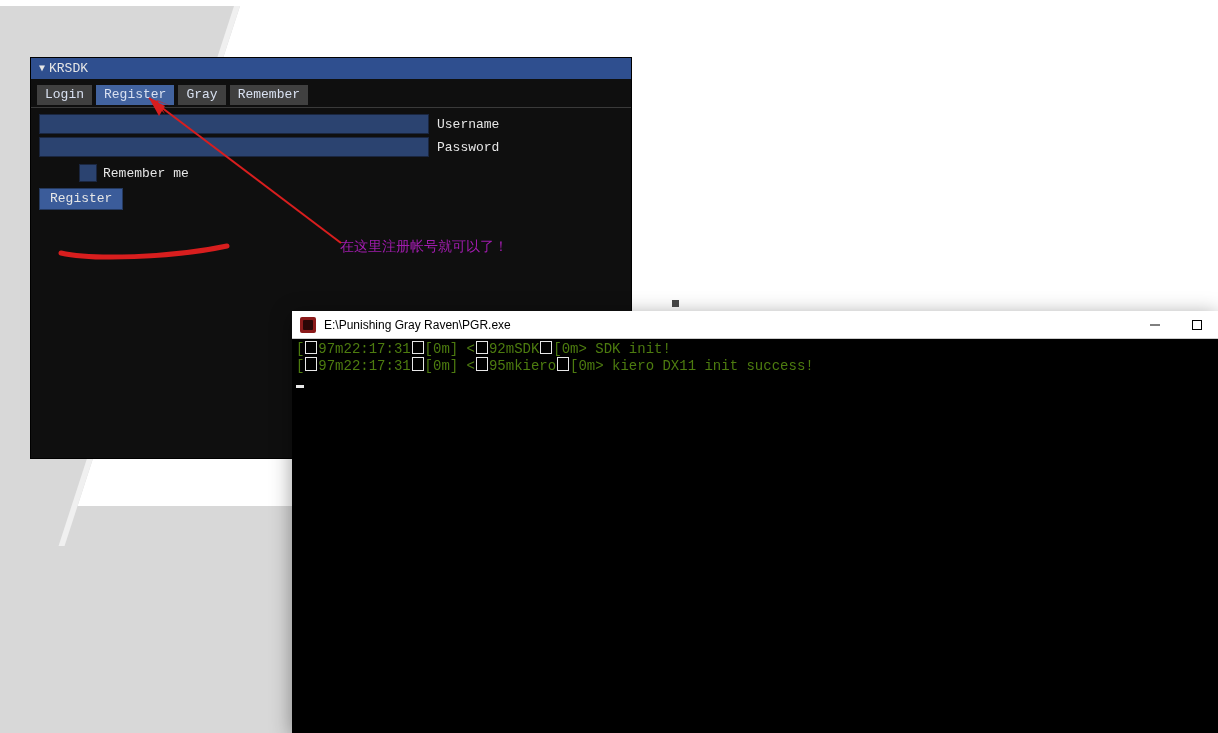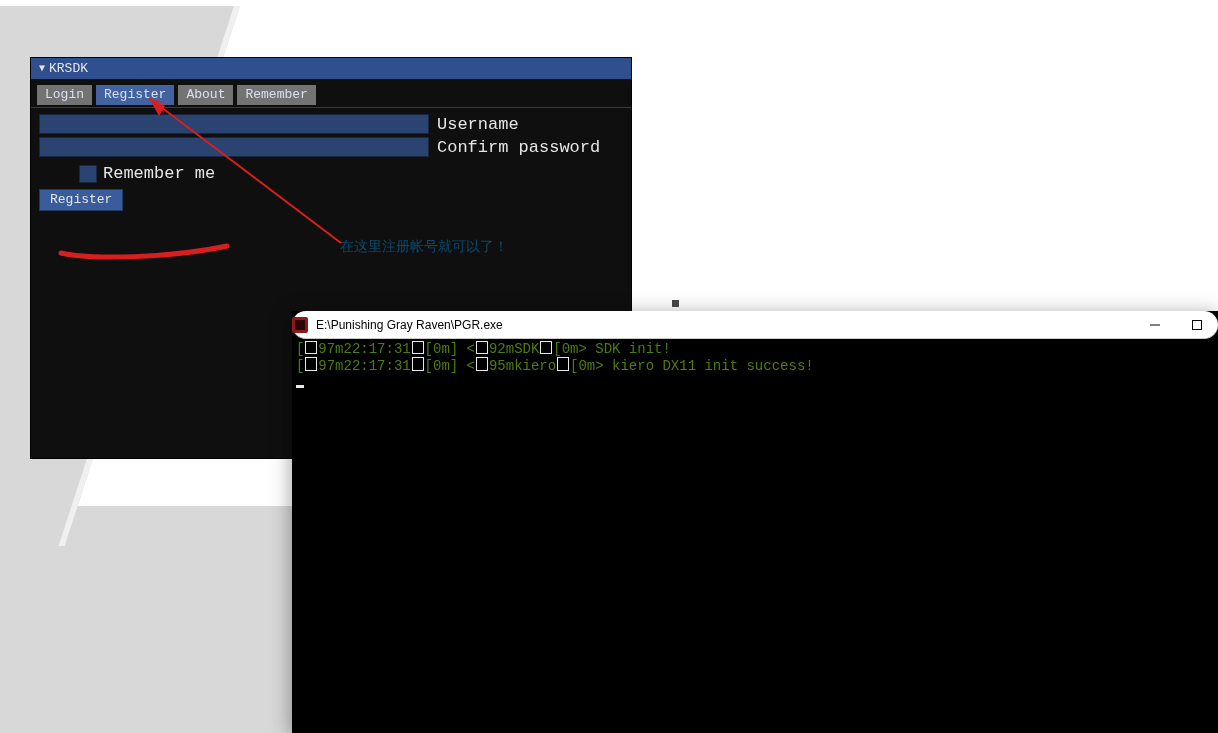--- a/index.html
+++ b/index.html
@@ -62,21 +62,21 @@
     gap: 4px;
   }
   .krsdk-title .tri { font-size: 10px; }
   .krsdk-tabs {
     display: flex;
     gap: 4px;
     padding: 6px 6px 2px 6px;
     border-bottom: 1px solid #3a3a3a;
   }
   .krsdk-tab {
-    background: #737373;
+    background: #404040;
     color: #d8e0f0;
     padding: 2px 8px 3px 8px;
     font-size: 13px;
     cursor: pointer;
   }
   .krsdk-tab.active {
     background: #42639f;
   }
   .krsdk-body {
     padding: 6px 8px;
@@ -95,21 +95,21 @@
     height: 20px;
     width: 390px;
     color: #e6e6e6;
     font-family: inherit;
     font-size: 13px;
     padding: 0 4px;
     outline: none;
   }
   .krsdk-label {
     color: #e6e6e6;
-    font-size: 17px;
+    font-size: 13px;
   }
   .krsdk-check-row {
     display: flex;
     align-items: center;
     gap: 6px;
     margin-top: 4px;
     margin-left: 40px;
   }
   .krsdk-check {
     width: 18px; height: 18px;
@@ -134,21 +134,21 @@
     width: 0; height: 0;
     border-style: solid;
     border-width: 0 0 16px 16px;
     border-color: transparent transparent #3a3a3a transparent;
   }
 
   
   .anno-text {
     position: absolute;
     left: 340px; top: 238px;
-    color: #0c4a6e;
+    color: #a21caf;
     font-family: "Microsoft YaHei", sans-serif;
     font-size: 14px;
     font-weight: 500;
     z-index: 5;
   }
   .anno-svg {
     position: absolute;
     left: 31px; top: 58px;
     width: 600px; height: 400px;
     pointer-events: none;
@@ -165,25 +165,25 @@
     font-size: 14px;
     color: #fff;
     box-shadow: 0 4px 20px rgba(0,0,0,0.4);
   }
   .console-titlebar {
     background: #fff;
     height: 28px;
     border-bottom: 1px solid #ccc;
     display: flex;
     align-items: center;
+    padding-left: 8px;
     font-family: "Segoe UI", Arial, sans-serif;
     font-size: 12px;
     color: #000;
     position: relative;
-    border-radius: 14px;
   }
   .console-icon {
     width: 16px; height: 16px;
     background: #8b1a1a;
     border-radius: 2px;
     margin-right: 8px;
     position: relative;
   }
   .console-icon::after{
     content:"";
@@ -248,31 +248,31 @@
 <div class="float-square"></div>
 
 <div class="krsdk">
   <div class="krsdk-title">
     <span class="tri">▼</span>
     <span>KRSDK</span>
   </div>
   <div class="krsdk-tabs">
     <div class="krsdk-tab">Login</div>
     <div class="krsdk-tab active">Register</div>
-    <div class="krsdk-tab">About</div>
+    <div class="krsdk-tab">Gray</div>
     <div class="krsdk-tab">Remember</div>
   </div>
   <div class="krsdk-body">
     <div class="krsdk-row">
       <input class="krsdk-input" value="" style="">
       <span class="krsdk-label">Username</span>
     </div>
     <div class="krsdk-row">
       <input class="krsdk-input" type="password" value="" style="">
-      <span class="krsdk-label">Confirm password</span>
+      <span class="krsdk-label">Password</span>
     </div>
     <div class="krsdk-check-row">
       <div class="krsdk-check"></div>
       <span class="krsdk-label">Remember me</span>
     </div>
     <div class="krsdk-button">Register</div>
   </div>
   <div class="krsdk-resize"></div>
 </div>
 

